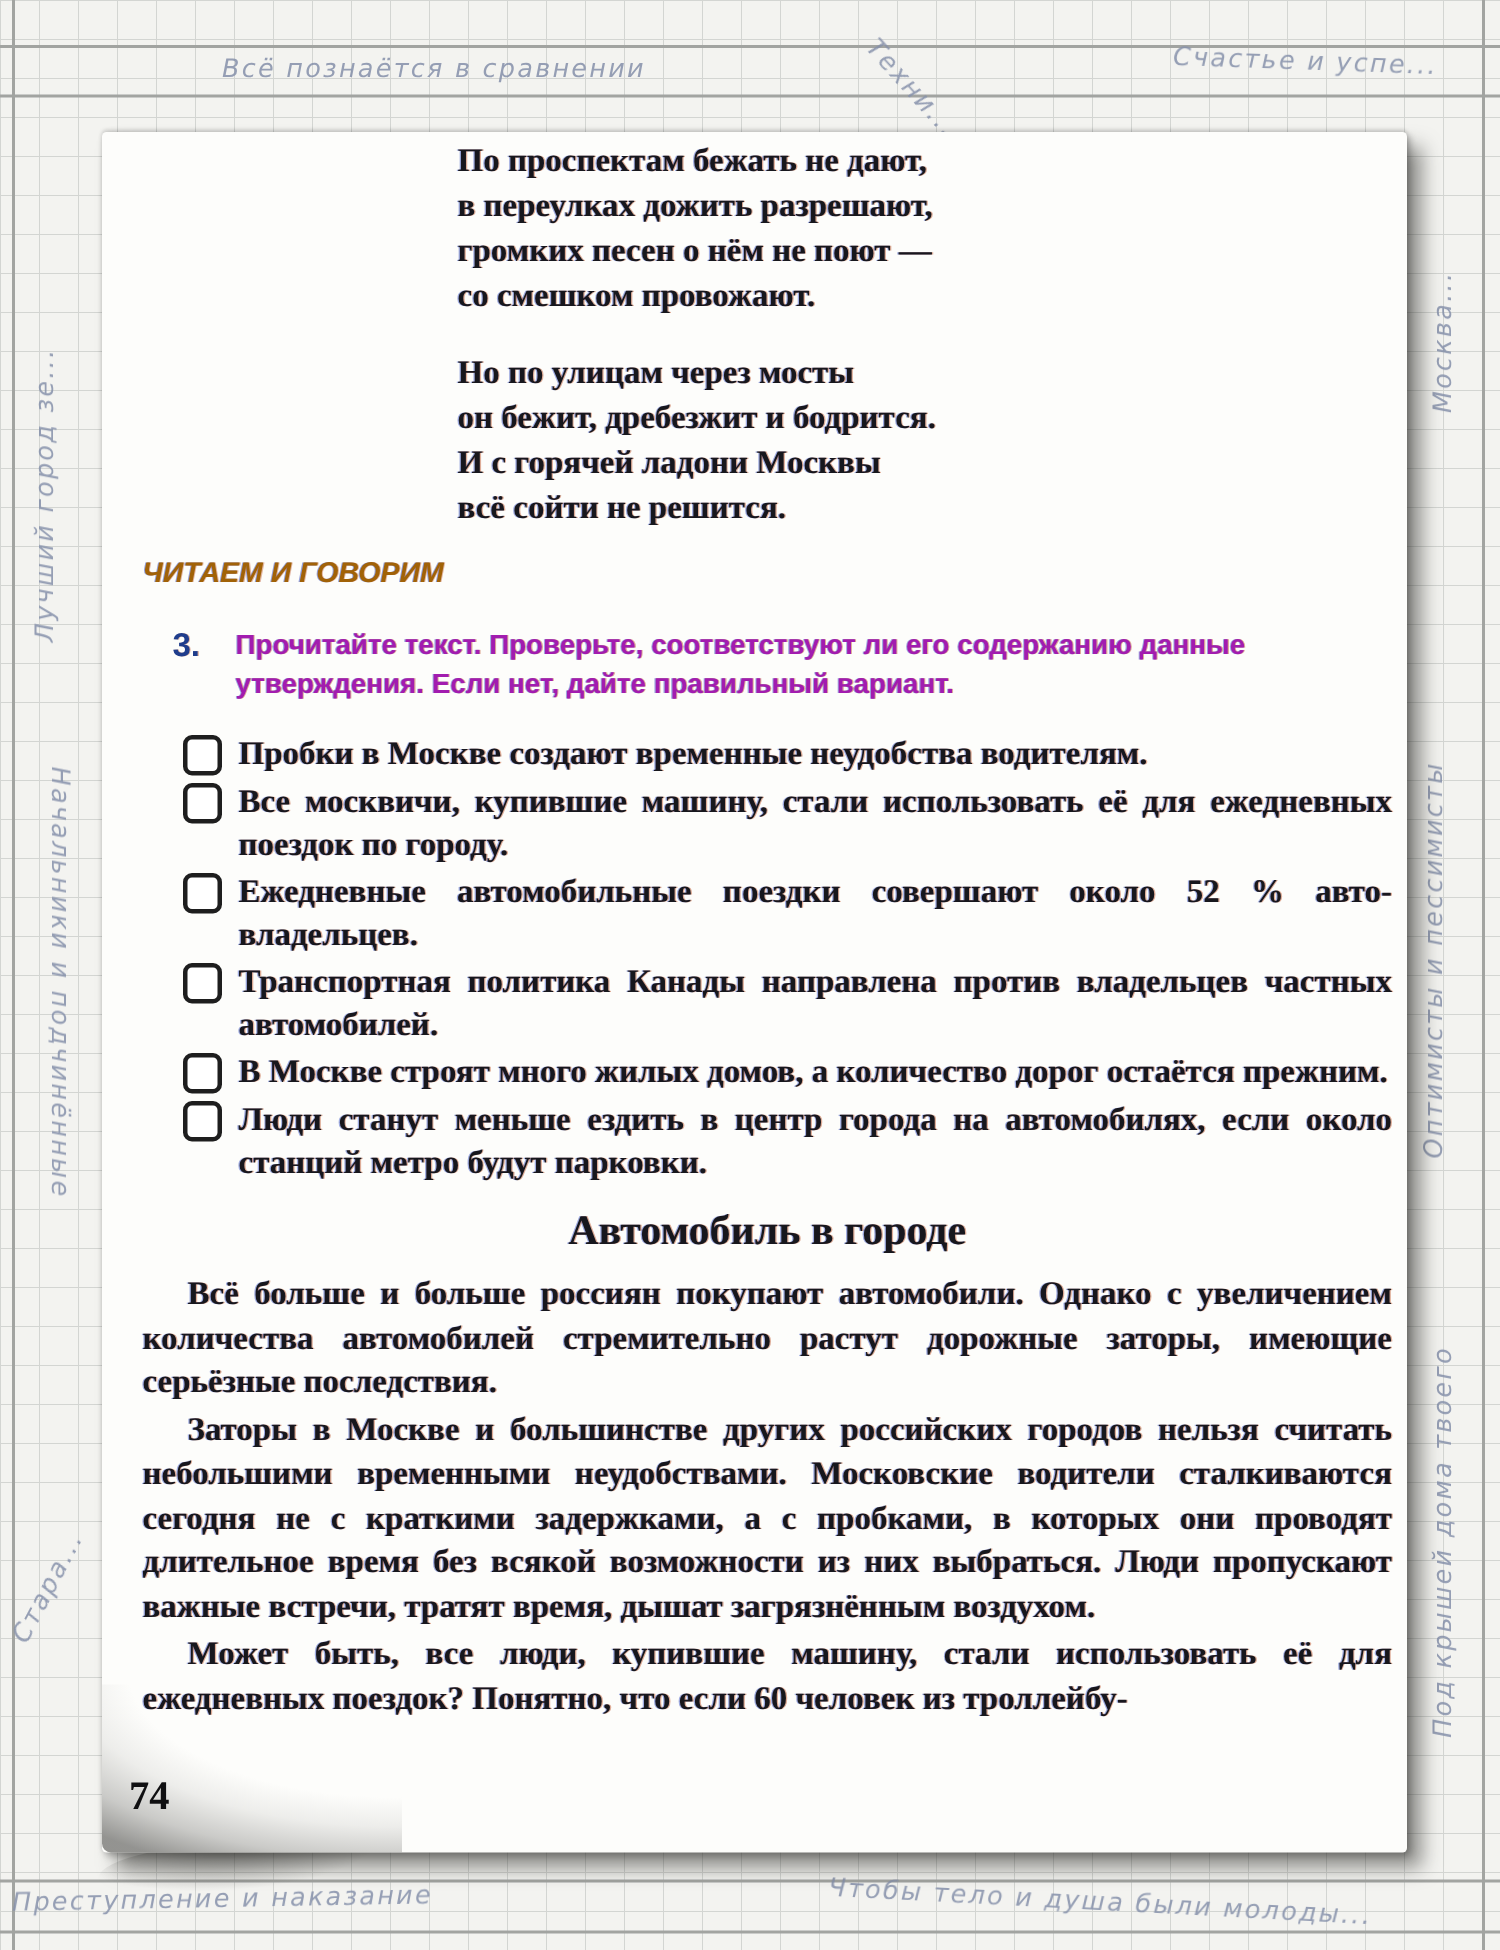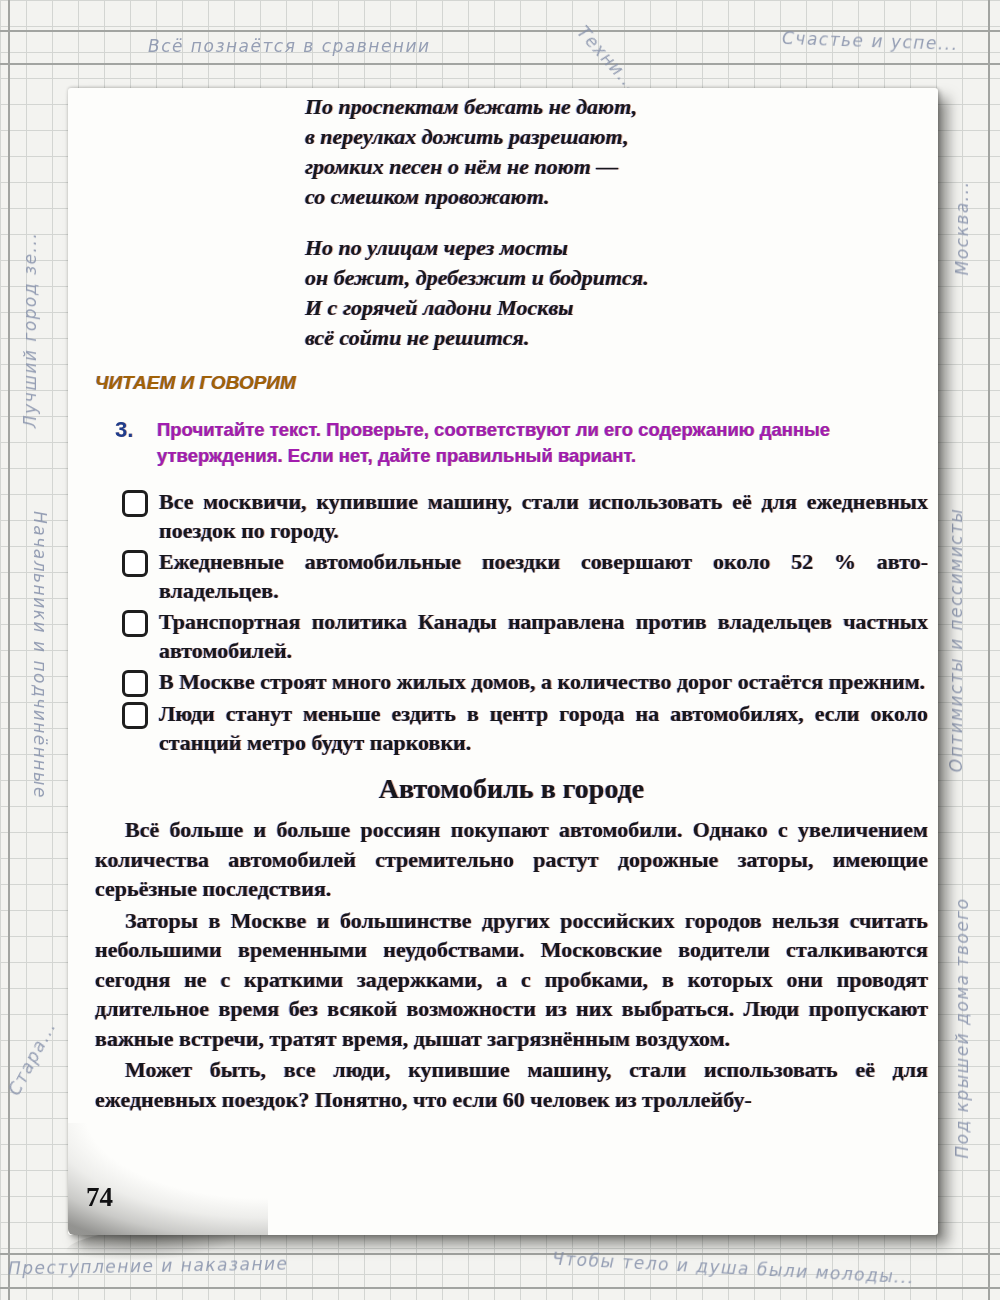--- a/index.html
+++ b/index.html
@@ -34,21 +34,21 @@
     background:#fdfdfb;border-radius:3px;
     box-shadow:10px 10px 13px rgba(45,45,42,.5), 2px 2px 5px rgba(0,0,0,.28), 0 -1px 3px rgba(0,0,0,.15);
   }
   .content{position:relative;padding:2px 10px 0 27px;}
 
   .print{
     color:#17171d;font-weight:700;
     text-shadow:.8px 0 0 rgba(185,75,30,.45), -.8px 0 0 rgba(45,70,190,.45);
   }
   .poem{margin:2px 0 0 210px;font-size:22px;line-height:30px;}
-  .poem p{margin:0;white-space:nowrap;font-style:italic;}
+  .poem p{margin:0;white-space:nowrap;}
   .poem .stanza2{margin-top:21px;}
 
   .section-header{
     margin:19px 0 0 0;font-family:"Liberation Sans",sans-serif;
     font-style:italic;font-weight:700;font-size:19px;color:#a16207;
     text-shadow:.7px 0 0 rgba(185,75,30,.4), -.7px 0 0 rgba(45,70,190,.5);
   }
 
   .exercise{display:flex;margin:23px 8px 0 20px;font-family:"Liberation Sans",sans-serif;font-weight:700;}
   .ex-num{width:42px;font-size:22px;color:#1f3d8c;flex:0 0 auto;
@@ -122,20 +122,24 @@
     <div class="section-header">ЧИТАЕМ И ГОВОРИМ</div>
 
     <div class="exercise">
       <div class="ex-num">3.</div>
       <div class="ex-instr">Прочитайте текст. Проверьте, соответствуют ли его содержанию данные утверждения. Если нет, дайте правильный вариант.</div>
     </div>
 
     <div class="checklist print">
       <div class="check-item">
         <span class="cb"></span>
+        <span class="txt">Пробки в Москве создают временные неудобства водителям.</span>
+      </div>
+      <div class="check-item">
+        <span class="cb"></span>
         <span class="txt">Все москвичи, купившие машину, стали использовать её для ежедневных поездок по городу.</span>
       </div>
       <div class="check-item">
         <span class="cb"></span>
         <span class="txt">Ежедневные автомобильные поездки совершают около 52 % авто­владельцев.</span>
       </div>
       <div class="check-item">
         <span class="cb"></span>
         <span class="txt">Транспортная политика Канады направлена против владельцев частных автомобилей.</span>
       </div>

